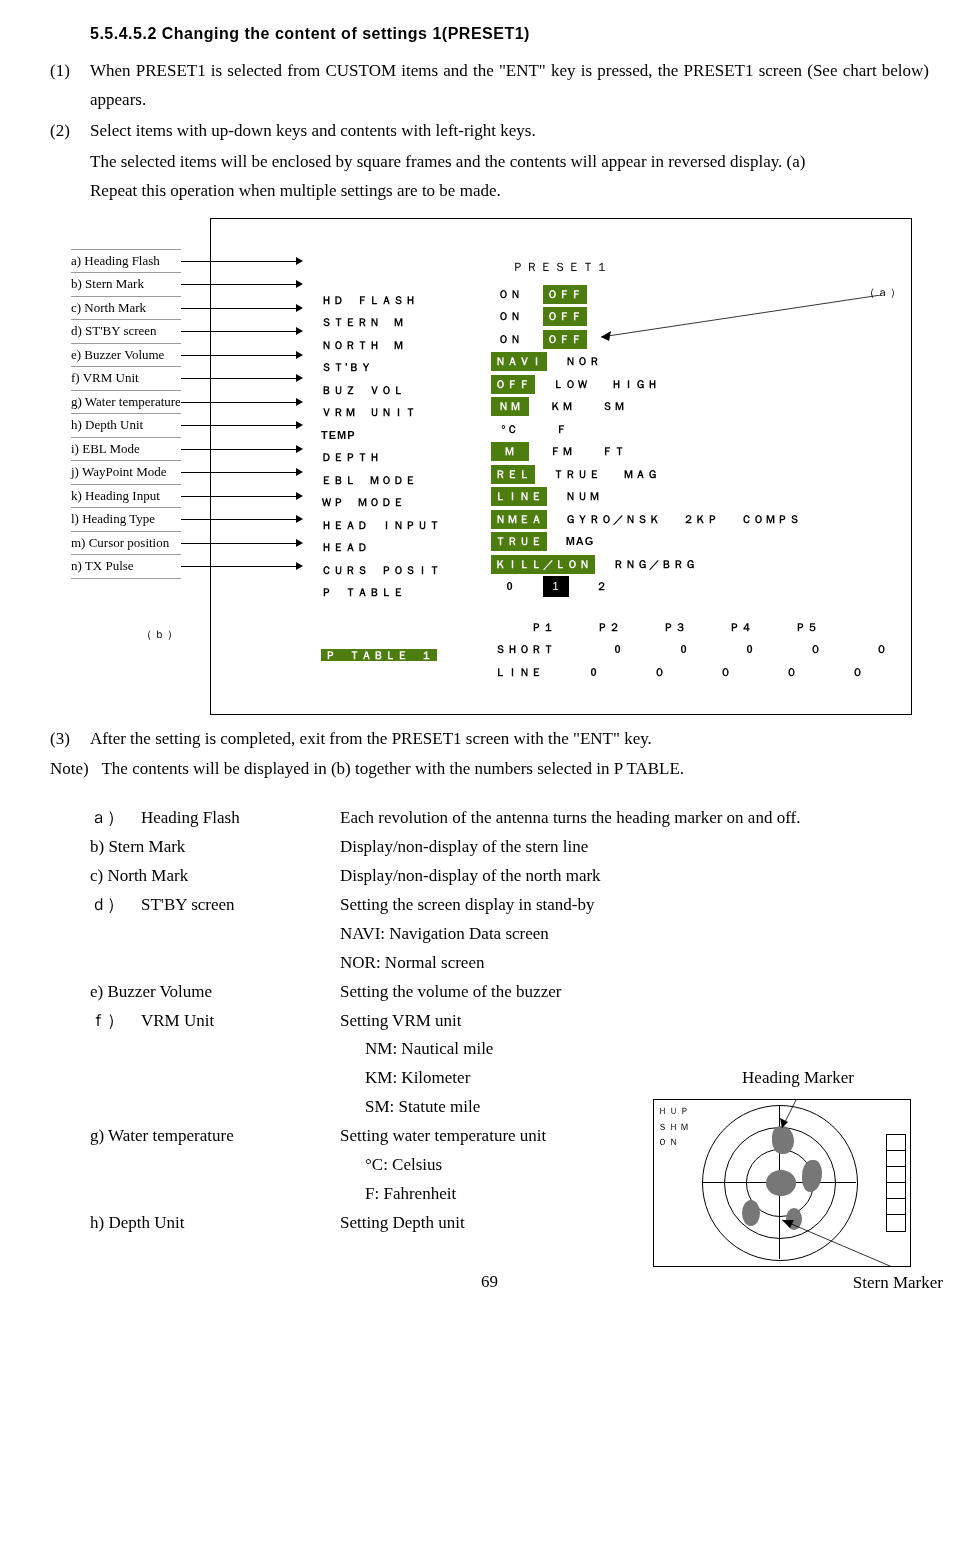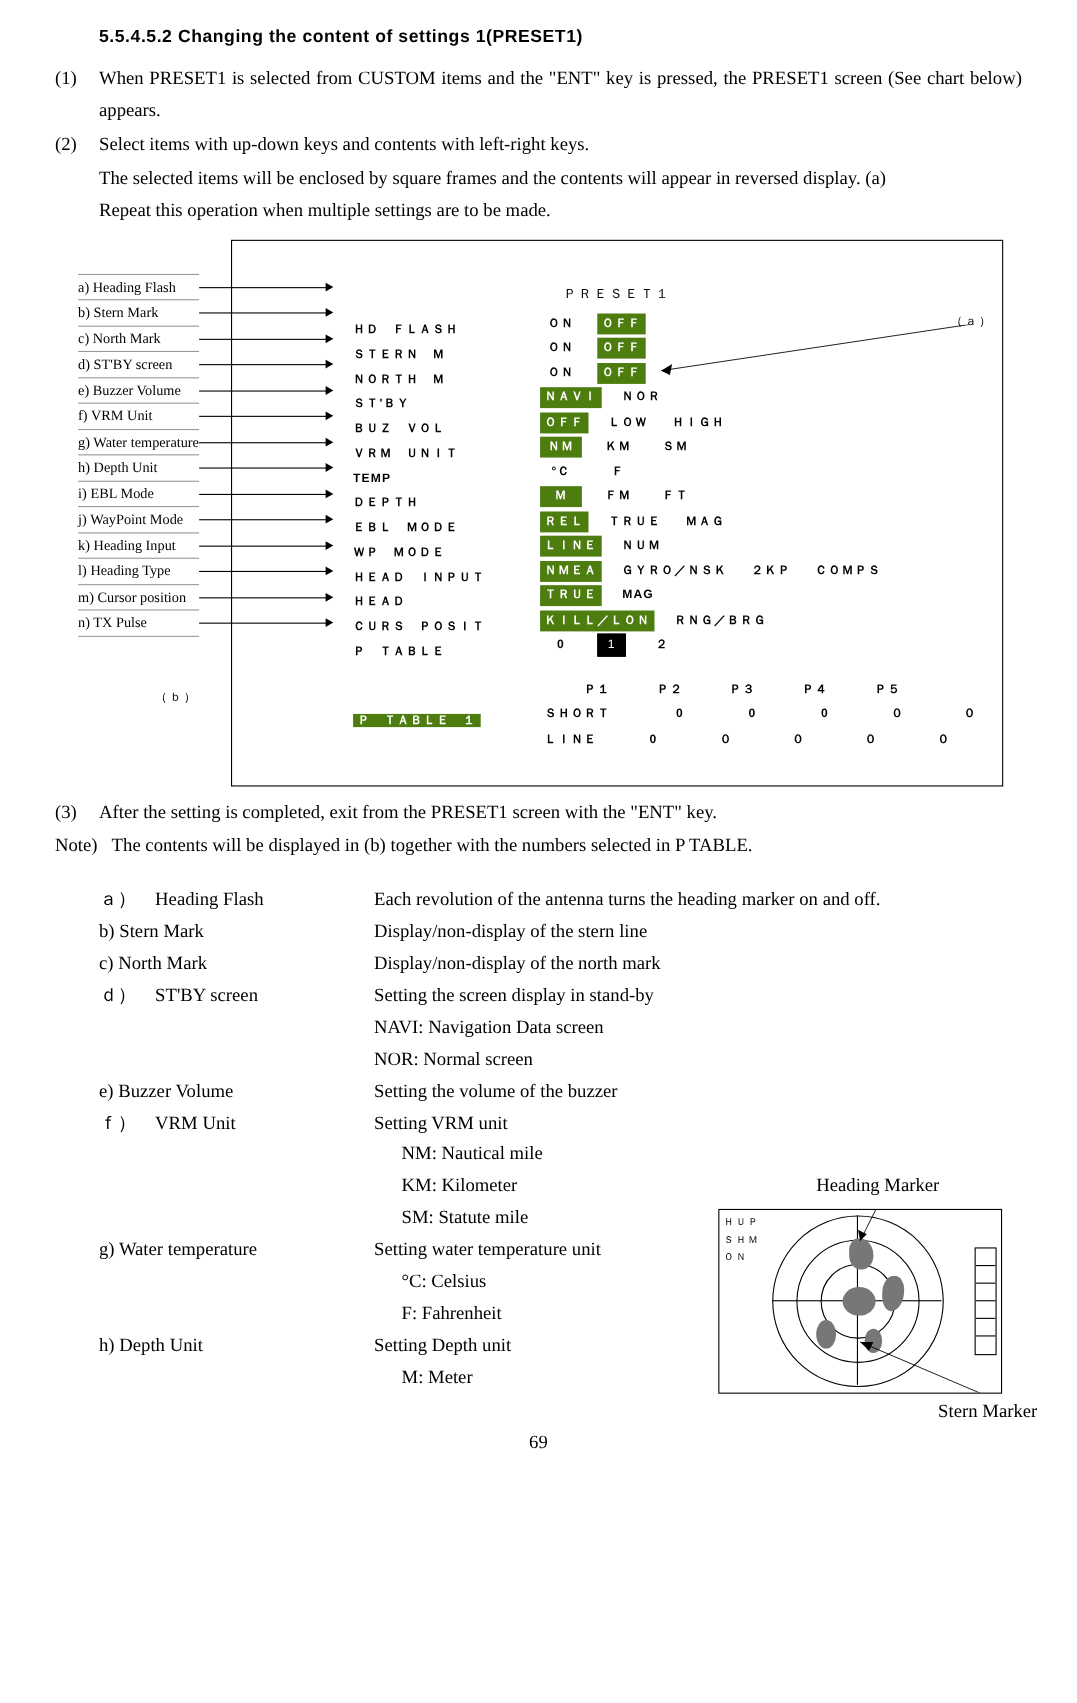--- a/index.html
+++ b/index.html
@@ -461,19 +461,15 @@
       <div class="def-val def-sub">F: Fahrenheit</div>
     </div>
     <div class="def-row">
       <div class="def-key"></div>
       <div class="def-val"></div>
     </div>
     <div class="def-row">
       <div class="def-key">h) Depth Unit</div>
       <div class="def-val">Setting Depth unit</div>
     </div>
-    <div class="def-row">
-      <div class="def-key"></div>
-      <div class="def-val def-sub">M: Meter</div>
-    </div>
   </div>
 
 <div class="page-num">69</div>
 
 </body></html>

